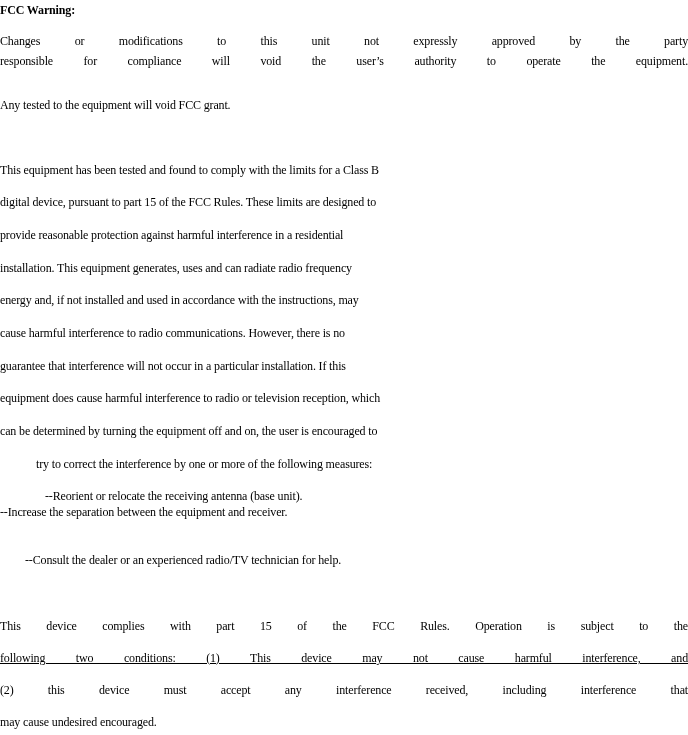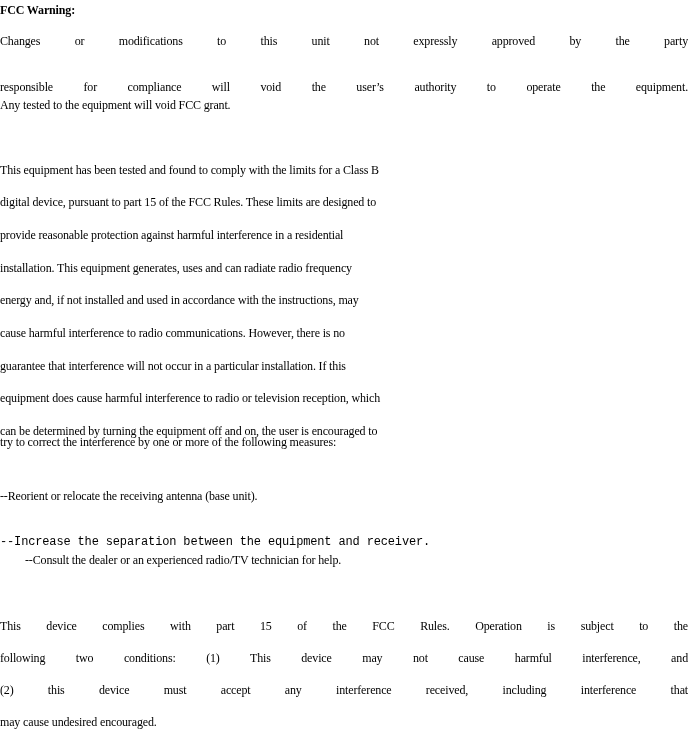--- a/index.html
+++ b/index.html
@@ -19,41 +19,41 @@
     .title { font-weight: bold; }
   </style>
 </head>
 <body>
 
 <div>
   <div class="line title" style="top:-1px;">FCC Warning:</div>
 
   <div>
     <div class="line justify" style="top:30px;">Changes or modifications to this unit not expressly approved by the party</div>
-    <div class="line justify" style="top:76px;">responsible for compliance will void the user’s authority to operate the equipment.</div>
+    <div class="line justify" style="top:50px;">responsible for compliance will void the user’s authority to operate the equipment.</div>
     <div class="line" style="top:94px;">Any tested to the equipment will void FCC grant.</div>
   </div>
 
   <div>
     <div class="line" style="top:159px;">This equipment has been tested and found to comply with the limits for a Class B</div>
     <div class="line" style="top:191px;">digital device, pursuant to part 15 of the FCC Rules. These limits are designed to</div>
     <div class="line" style="top:224px;font-family:Liberation Serif, serif;">provide reasonable protection against harmful interference in a residential</div>
     <div class="line" style="top:257px;">installation. This equipment generates, uses and can radiate radio frequency</div>
     <div class="line" style="top:289px;">energy and, if not installed and used in accordance with the instructions, may</div>
     <div class="line" style="top:322px;">cause harmful interference to radio communications. However, there is no</div>
     <div class="line" style="top:355px;">guarantee that interference will not occur in a particular installation. If this</div>
     <div class="line" style="top:387px;">equipment does cause harmful interference to radio or television reception, which</div>
     <div class="line" style="top:420px;">can be determined by turning the equipment off and on, the user is encouraged to</div>
-    <div class="line" style="top:431px;">try to correct the interference by one or more of the following measures:</div>
+    <div class="line" style="top:453px;padding-left:36px;">try to correct the interference by one or more of the following measures:</div>
     <div>
-      <div class="line" style="top:485px;">--Reorient or relocate the receiving antenna (base unit).</div>
-      <div class="line" style="top:531px;font-family:Liberation Mono, monospace;">--Increase the separation between the equipment and receiver.</div>
+      <div class="line" style="top:485px;margin-left:45px;">--Reorient or relocate the receiving antenna (base unit).</div>
+      <div class="line" style="top:501px;">--Increase the separation between the equipment and receiver.</div>
       <div class="line" style="top:549px;padding-left:25px;">--Consult the dealer or an experienced radio/TV technician for help.</div>
     </div>
   </div>
 
   <div>
     <div class="line justify" style="top:615px;">This device complies with part 15 of the FCC Rules. Operation is subject to the</div>
-    <div class="line justify" style="top:647px;">following two conditions: (1) This device may not cause harmful interference, and</div>
+    <div class="line justify" style="top:647px;text-decoration:underline;">following two conditions: (1) This device may not cause harmful interference, and</div>
     <div class="line justify" style="top:679px;">(2) this device must accept any interference received, including interference that</div>
     <div class="line" style="top:711px;">may cause undesired encouraged.</div>
   </div>
 </div>
 
 </body></html>

